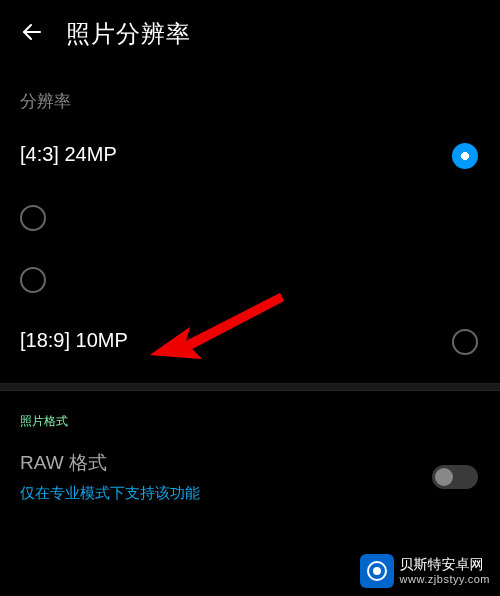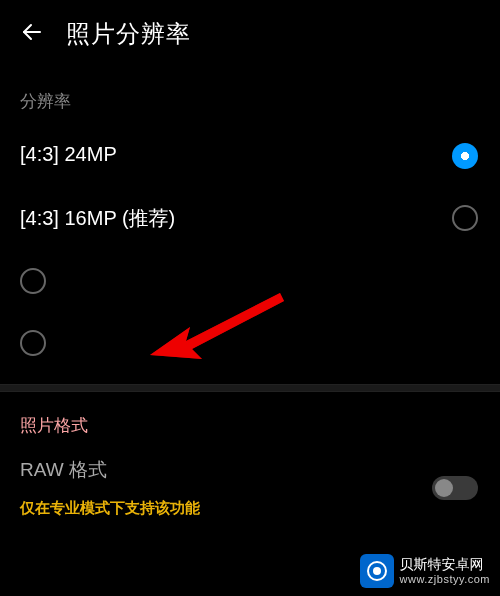--- a/index.html
+++ b/index.html
@@ -58,40 +58,39 @@
       background: radial-gradient(circle, #fff 0 22%, #0099ff 22% 100%);
     }
     .divider {
       height: 8px;
       background: #1a1a1a;
       margin-top: 10px;
       border-top: 1px solid #222;
       border-bottom: 1px solid #222;
     }
     .section-label2 {
-      color: #fca5a5;
-      font-size: 17px;
+      color: #86efac;
+      font-size: 12px;
       padding: 22px 20px 10px 20px;
     }
     .setting-row {
       display: flex;
       align-items: center;
       justify-content: flex-start;
       padding: 10px 22px 10px 20px;
     }
     .setting-text { flex: 1; }
     .setting-title {
       font-size: 19px;
       color: #aaa;
     }
     .setting-sub {
       font-size: 15px;
-      color: #eab308;
-      margin-top: 16px;
-      font-weight: bold;
+      color: #0ea5e9;
+      margin-top: 8px;
     }
     .toggle {
       width: 46px;
       height: 24px;
       background: #3a3a3a;
       border-radius: 12px;
       position: relative;
       flex-shrink: 0;
     }
     .toggle::after {
@@ -152,29 +151,29 @@
 </div>
 
 <div class="section-label">分辨率</div>
 
 <div class="option-row">
   <div class="option-label">[4:3] 24MP</div>
   <div class="radio selected-alt"></div>
 </div>
 
 <div class="option-row">
-  <div class="option-label">[4:3] 16MP (推荐)</div>
   <div class="radio"></div>
 </div>
 
 <div class="option-row">
   <div class="radio"></div>
 </div>
 
 <div class="option-row">
+  <div class="option-label">[18:9] 10MP</div>
   <div class="radio"></div>
 </div>
 
 <div class="divider"></div>
 
 <div class="section-label2">照片格式</div>
 
 <div class="setting-row">
   <div class="setting-text">
     <div class="setting-title">RAW 格式</div>

